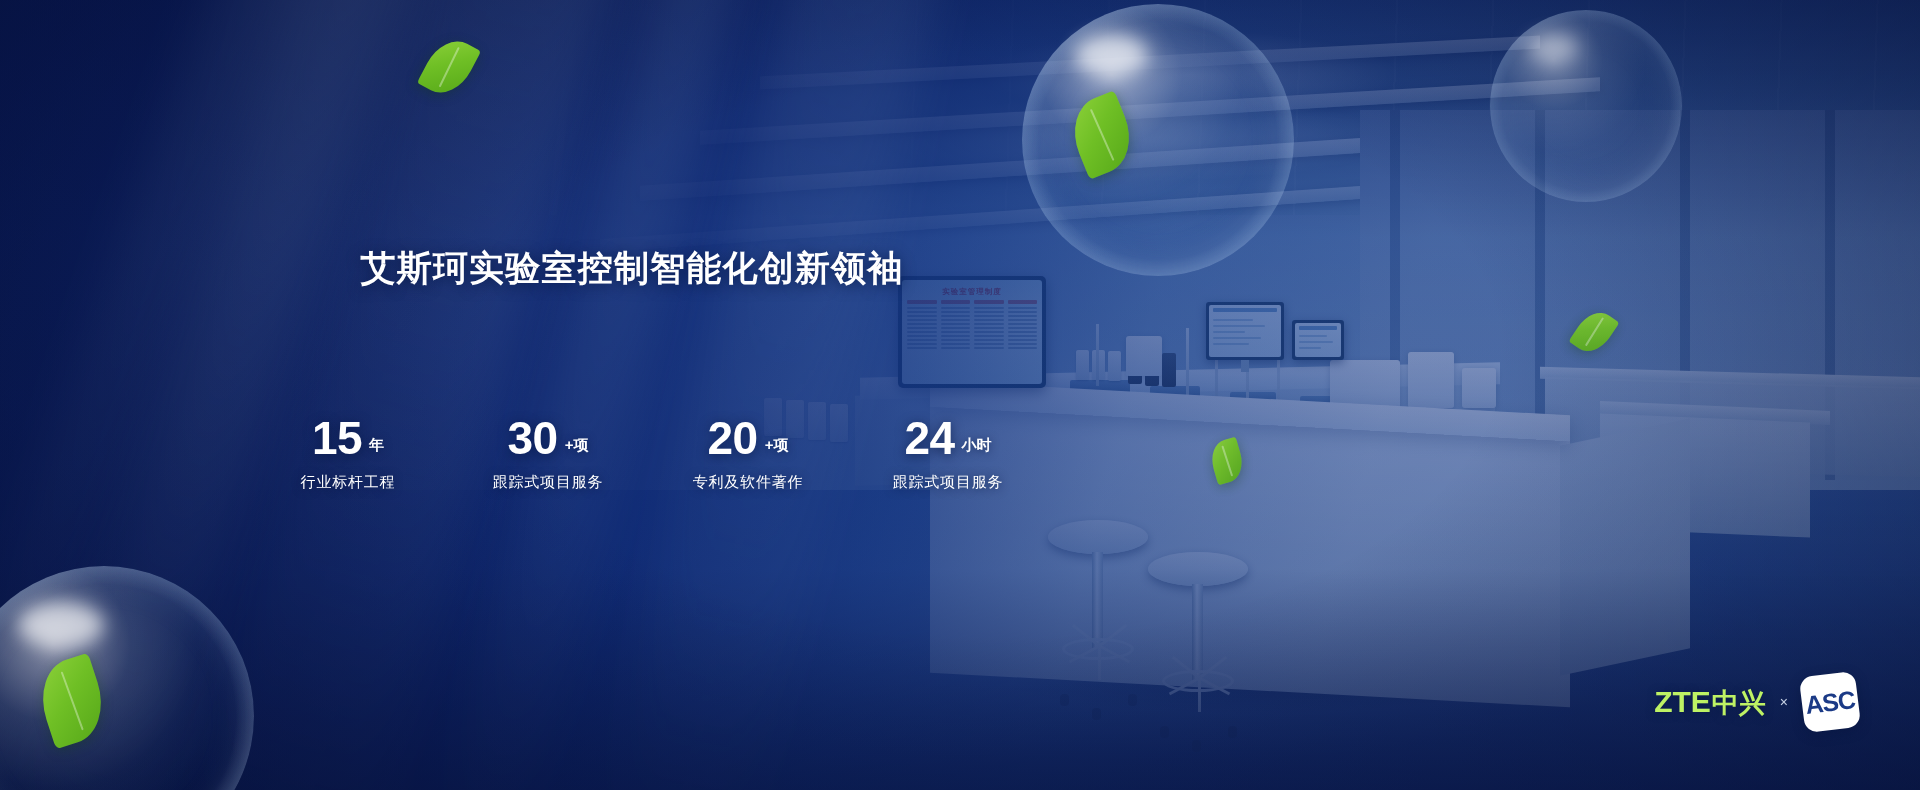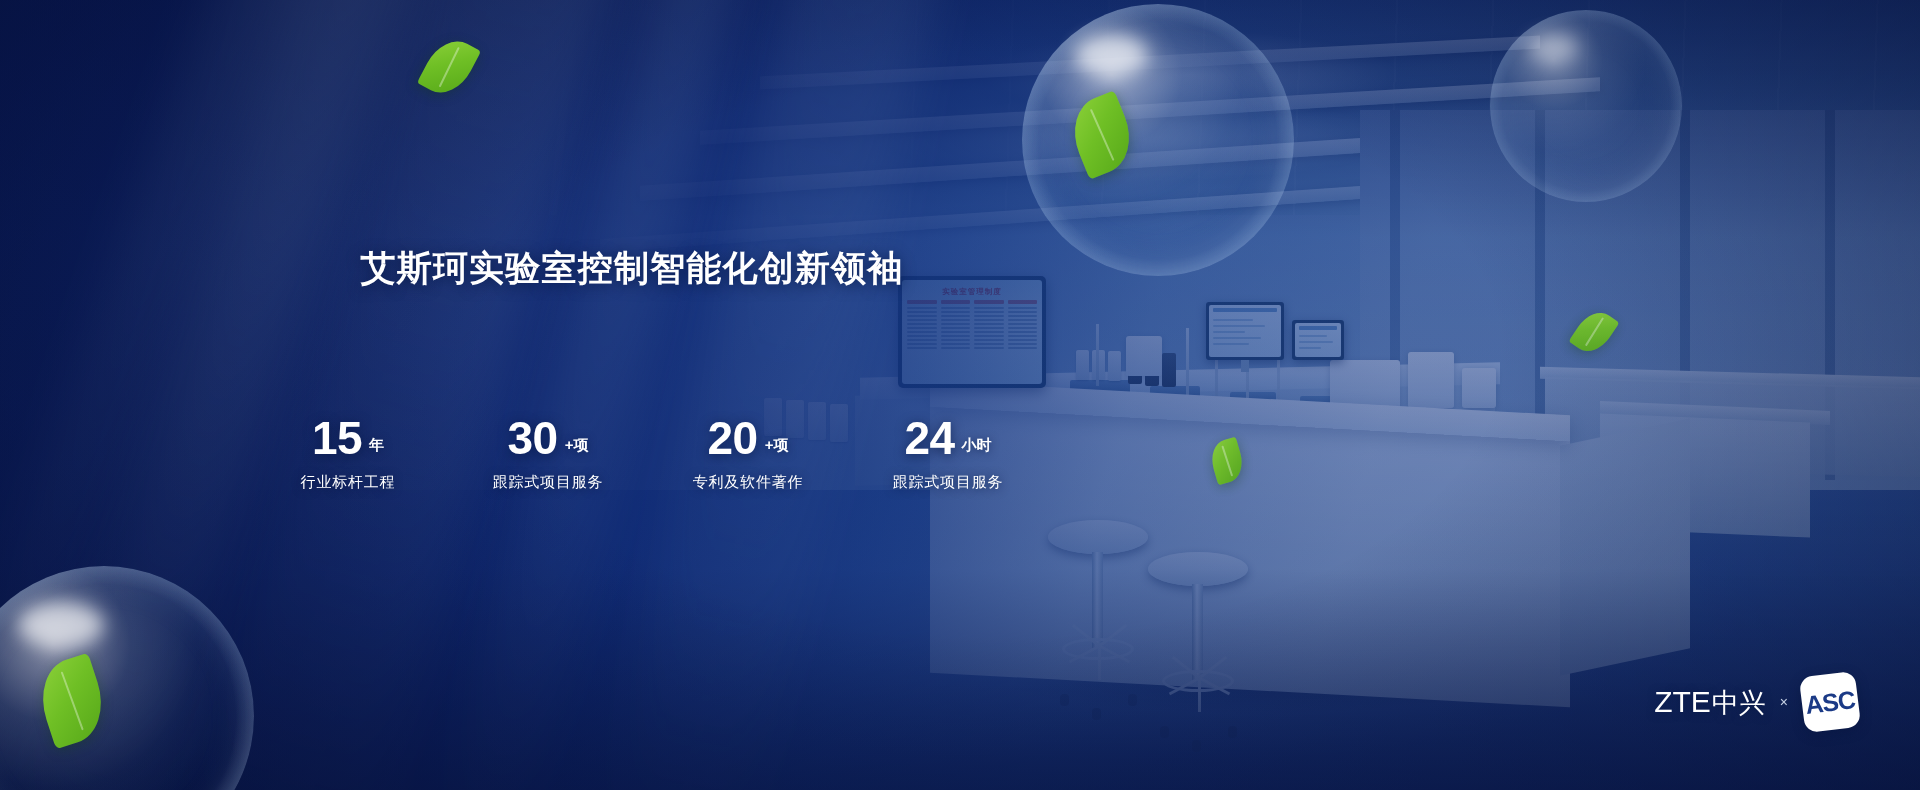--- a/index.html
+++ b/index.html
@@ -174,21 +174,21 @@
   .stat .topline{display:flex;align-items:baseline;justify-content:center;}
   .stat .num{color:#ffffff;font-size:46px;font-weight:700;line-height:46px;
     letter-spacing:-0.5px;text-shadow:0 2px 12px rgba(6,20,60,.65);}
   .stat .unit{color:#ffffff;font-size:15px;font-weight:700;margin-left:7px;
     position:relative;top:-4px;text-shadow:0 1px 8px rgba(6,20,60,.6);}
   .stat .cap{margin-top:12px;color:#ffffff;font-size:15px;font-weight:400;
     letter-spacing:.8px;text-shadow:0 1px 10px rgba(6,20,60,.7);}
 
   
   .logos{position:absolute;right:62px;bottom:60px;display:flex;align-items:center;gap:14px;}
-  .zte{color:#ffffff;font-size:30px;font-weight:400;letter-spacing:0px;line-height:30px;
+  .zte{color:#bef264;font-size:30px;font-weight:700;letter-spacing:0px;line-height:30px;
     text-shadow:0 1px 8px rgba(6,20,60,.6);}
   .zte .cn{font-size:27px;margin-left:1px;}
   .xmark{color:#dbe6f5;font-size:14px;font-weight:400;opacity:.9;}
   .asc{width:56px;height:56px;border-radius:13px;background:#ffffff;
     transform:rotate(-7deg);display:flex;align-items:center;justify-content:center;
     box-shadow:0 3px 12px rgba(6,20,60,.45);}
   .asc span{color:#1b3a86;font-size:25px;font-weight:700;letter-spacing:-1px;
     font-family:"Liberation Sans","DejaVu Sans",sans-serif;}
 </style>
 </head>

